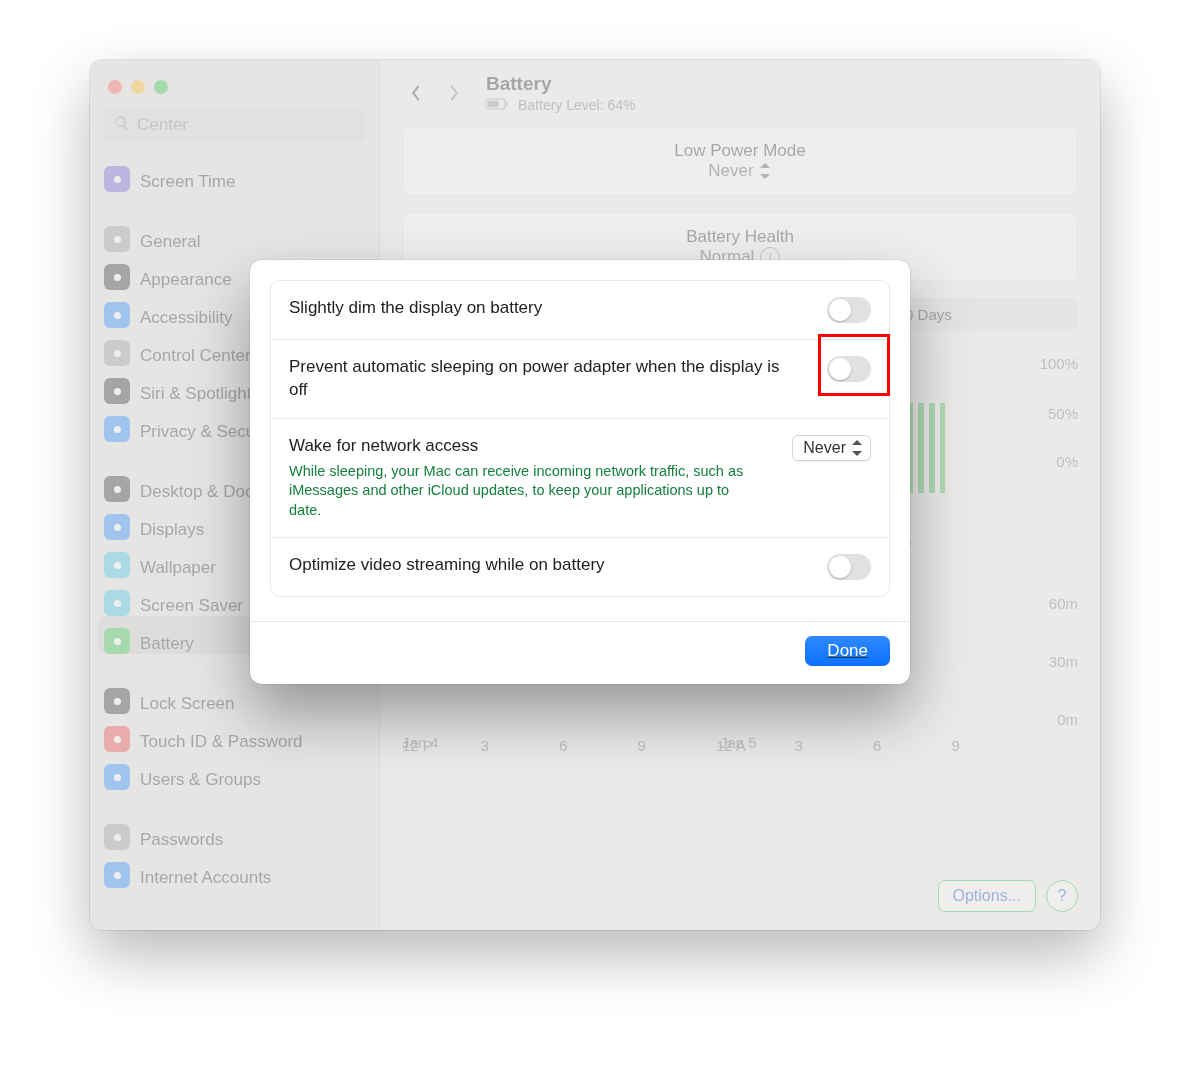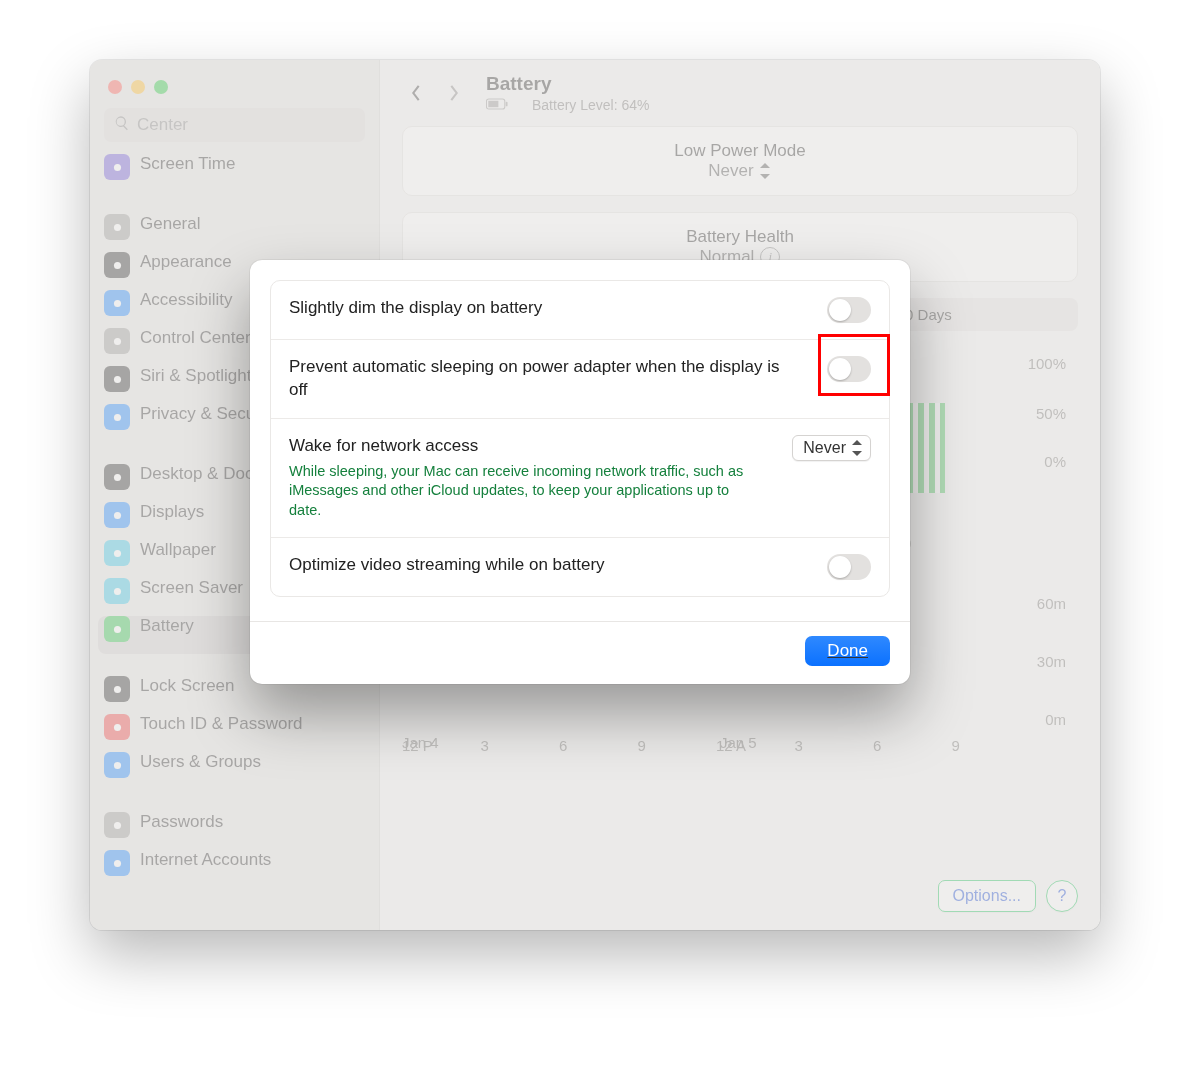--- a/index.html
+++ b/index.html
@@ -57,21 +57,21 @@
     height: 34px;
     display: flex;
     align-items: center;
     padding: 0 10px;
     color: #8b8a89;
     gap: 7px;
   }
   .search svg { width: 16px; height: 16px; fill: #8b8a89; }
   .sb-item {
     display: flex;
-    align-items: flex-start;
+    align-items: flex-end;
     height: 38px;
     padding: 0 14px;
     gap: 10px;
     color: #333;
     white-space: nowrap;
     overflow: hidden;
   }
   .sb-item.selected { background: #d1cfce; border-radius: 8px; margin: 0 8px; padding-left: 6px;}
   .sb-icon {
     width: 26px; height: 26px;
@@ -92,21 +92,21 @@
     height: 66px;
     display: flex;
     align-items: center;
     padding: 0 22px;
     gap: 10px;
   }
   .nav-arrow { width: 28px; height: 28px; display: flex; align-items: center; justify-content: center; }
   .nav-arrow svg { width: 14px; height: 18px; fill: none; stroke: #8c8b8a; stroke-width: 2.3; }
   .nav-arrow.enabled svg { stroke: #464646; }
   .header-title { font-weight: 700; font-size: 19px; color: #333; }
-  .header-sub { font-size: 14px; color: #7b7a79; display: flex; align-items: center; gap: 24px; margin-top:2px;}
+  .header-sub { font-size: 14px; color: #7b7a79; display: flex; align-items: center; gap: 10px; margin-top:2px;}
   .content { padding: 0 22px; flex:1; position: relative;}
   .card {
     background: #fff;
     border: 1px solid #e3e1df;
     border-radius: 10px;
     margin-bottom: 16px;
   }
   .row {
     display: flex;
     align-items: center;
@@ -125,21 +125,21 @@
   .segmented {
     display: flex;
     background: #e5e3e1;
     border-radius: 8px;
     padding: 2px;
     margin: 0 0 14px 0;
   }
   .seg-opt { flex:1; text-align:center; padding: 6px 0; font-size:15px; border-radius:6px; color:#333;}
   .seg-opt.active { background: #fff; box-shadow: 0 1px 2px rgba(0,0,0,0.1); }
   .chart-zone { position: relative; margin-top: 6px; height: 380px;}
-  .chart-axis { position:absolute; right:12px; font-size:15px; color:#7a7977;}
+  .chart-axis { position:absolute; right:0; font-size:15px; color:#7a7977;}
   .chart-bars {
     position:absolute; left: 208px; top:58px; width:335px; height:90px;
     background: repeating-linear-gradient(90deg, #4bc95f 0, #4bc95f 6px, #fff 6px, #fff 11px);
   }
   .xaxis { position:absolute; bottom: -2px; left:0; right:48px; display:flex; color:#7a7977; font-size:15px;}
   .xaxis .tick { flex:1;}
   .xdate { position:absolute; bottom:-26px; font-size:15px; color:#7a7977;}
   .footer-btns {
     position:absolute; right: 22px; bottom: 18px; display:flex; gap:10px;
   }

